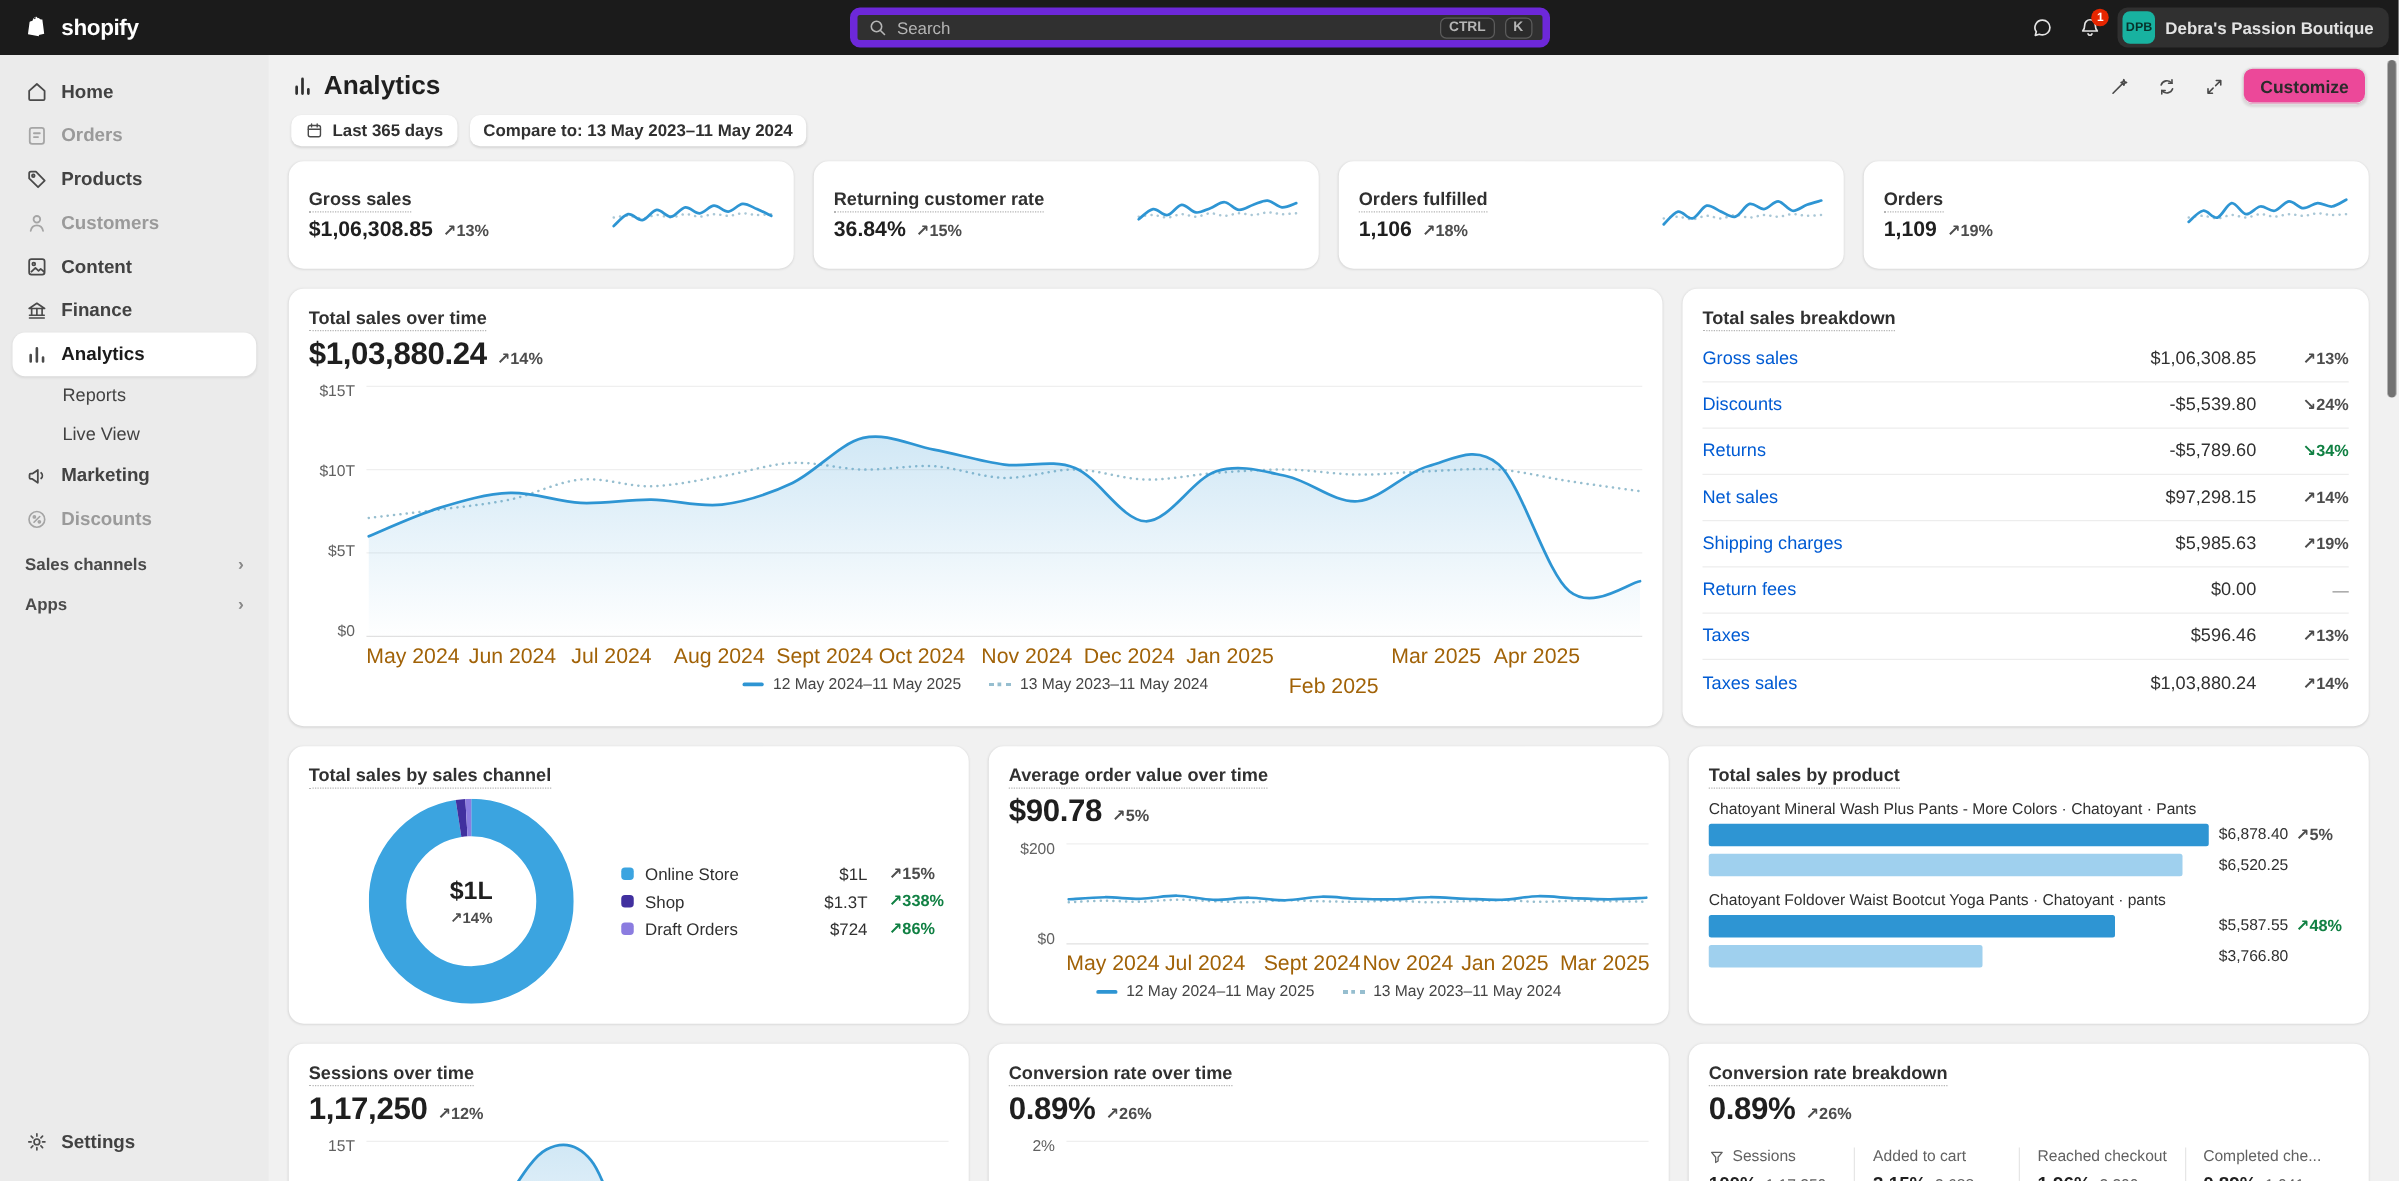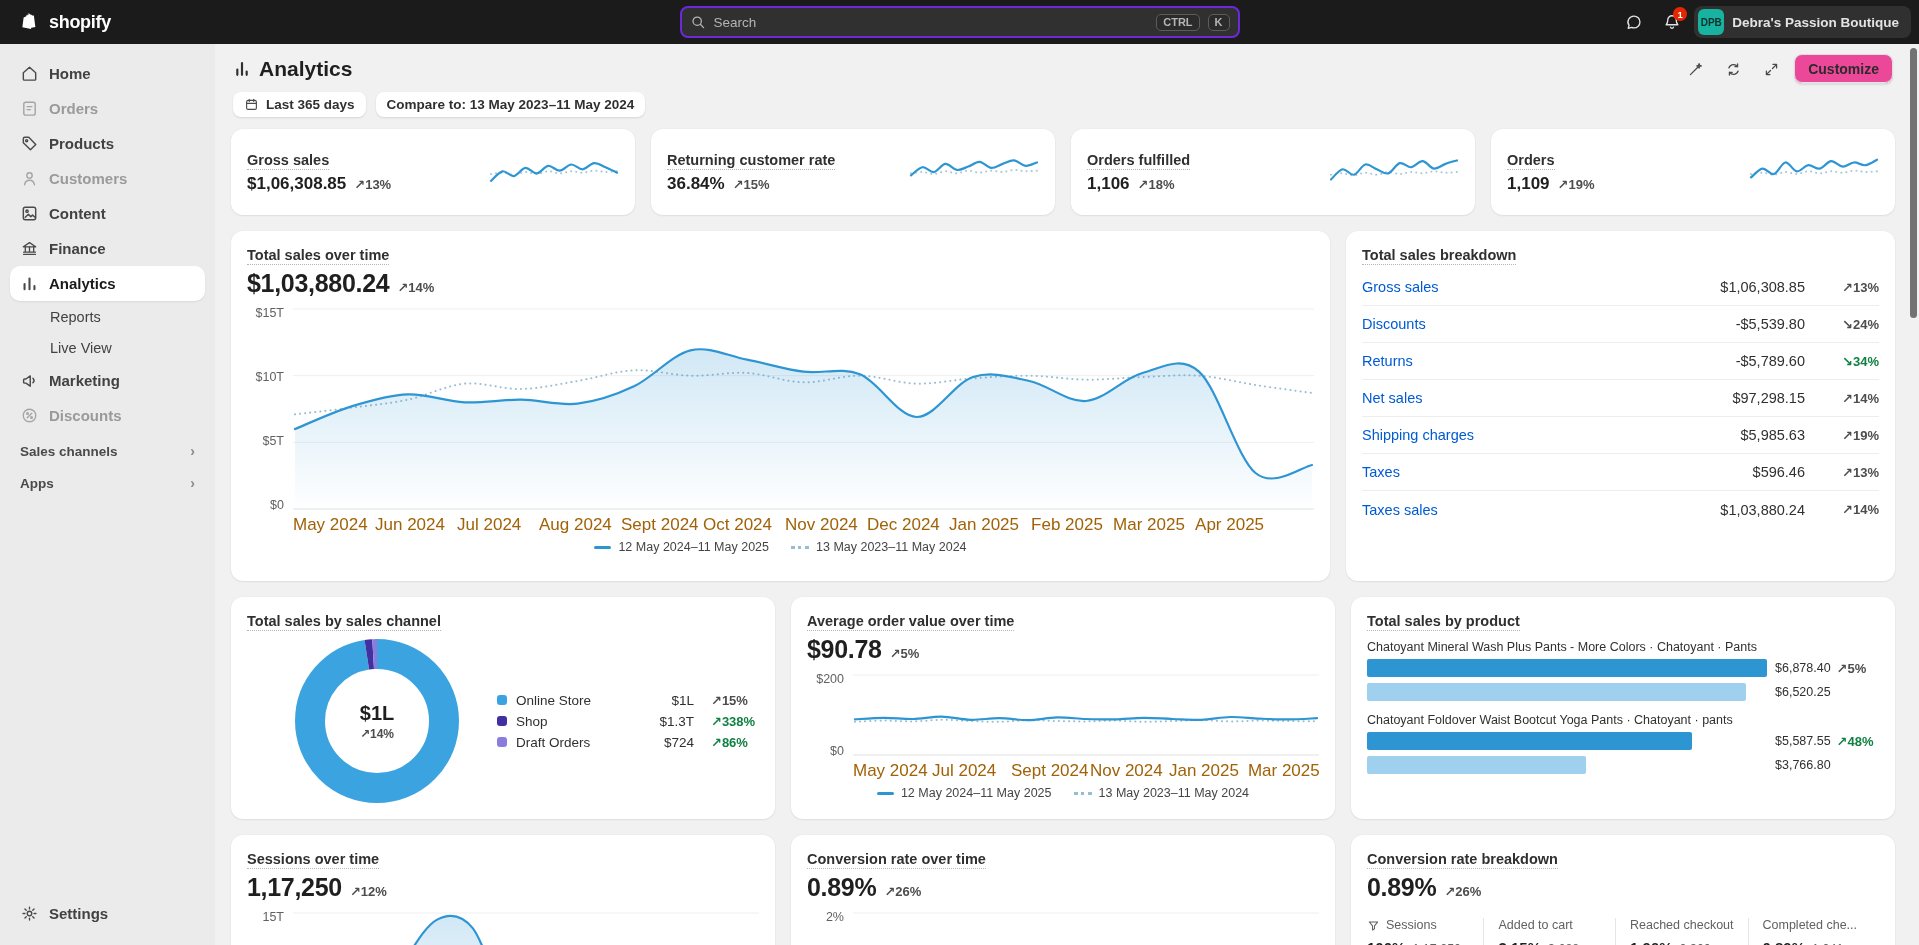--- a/index.html
+++ b/index.html
@@ -3,21 +3,21 @@
 <meta charset="utf-8">
 <style>
   *{box-sizing:border-box;margin:0;padding:0}
   html,body{width:1919px;height:945px;overflow:hidden}
   body{font-family:"Liberation Sans","DejaVu Sans",sans-serif;background:#f1f1f1;color:#303030;-webkit-font-smoothing:antialiased}
   svg{display:block}
   
   .topbar{position:relative;height:44px;background:#1b1b1b;display:flex;align-items:center;z-index:5}
   .brand{display:flex;align-items:center;gap:7px;margin-left:18px}
   .brand .wordmark{color:#fff;font-size:18px;font-weight:700;letter-spacing:-.3px}
-  .searchbox{position:absolute;left:50%;transform:translateX(-50%);width:560px;height:32px;background:#303030;border:2px solid #6d28d9;border-radius:8px;display:flex;align-items:center;padding:0 8px;gap:8px}
+  .searchbox{position:absolute;left:50%;transform:translateX(-50%);width:560px;height:32px;background:#303030;border:6px solid #6d28d9;border-radius:8px;display:flex;align-items:center;padding:0 8px;gap:8px}
   .searchbox input{flex:1;background:transparent;border:none;outline:none;color:#e3e3e3;font-size:13.5px;font-family:inherit}
   .searchbox input::placeholder{color:#b5b5b5}
   .keycap{border:1px solid #5c5c5c;background:#2b2b2b;color:#b5b5b5;font-size:11px;border-radius:5px;padding:2px 6px;line-height:1;font-weight:600}
   .top-right{position:absolute;right:8px;display:flex;align-items:center;gap:6px}
   .tb-iconbtn{width:32px;height:32px;border-radius:8px;display:flex;align-items:center;justify-content:center;position:relative;color:#e3e3e3;cursor:pointer}
   .notif-badge{position:absolute;top:1px;right:1px;min-width:14px;height:14px;border-radius:8px;background:#e62600;color:#fff;font-size:9.5px;font-weight:700;display:flex;align-items:center;justify-content:center;padding:0 3px}
   .store-chip{display:flex;align-items:center;gap:8px;background:#303030;border-radius:8px;padding:3px 12px 3px 4px;cursor:pointer}
   .avatar{width:26px;height:26px;border-radius:6px;background:#18b2a0;color:#07332c;font-size:10px;font-weight:700;display:flex;align-items:center;justify-content:center}
   .store-name{color:#e3e3e3;font-size:13.5px;font-weight:600;white-space:nowrap}
   
@@ -425,21 +425,21 @@
       <div class="xlabels">
           <span style="left: 0%;">May 2024</span>
           <span style="left: 8.03213%;">Jun 2024</span>
           <span style="left: 16.0643%;">Jul 2024</span>
           <span style="left: 24.0964%;">Aug 2024</span>
           <span style="left: 32.1285%;">Sept 2024</span>
           <span style="left: 40.1606%;">Oct 2024</span>
           <span style="left: 48.1928%;">Nov 2024</span>
           <span style="left: 56.2249%;">Dec 2024</span>
           <span style="left: 64.257%;">Jan 2025</span>
-          <span style="left: 72.2892%;">Feb 2025</span>
+          <span style="left: 72.2892%; margin-top: 24px;">Feb 2025</span>
           <span style="left: 80.3213%;">Mar 2025</span>
           <span style="left: 88.3534%;">Apr 2025</span>
         </div>
       <div class="legend">
         <span class="li">
             <span class="sample-solid"></span>
             <span>12 May 2024–11 May 2025</span>
           </span>
         <span class="li">
             <span class="sample-dotted"></span>
@@ -468,20 +468,25 @@
           </div>
         <div class="bd-row">
             <a class="bd-label">Net sales</a>
             <span class="bd-value">$97,298.15</span>
             <span class="delta bd-delta">↗14%</span>
           </div>
         <div class="bd-row">
             <a class="bd-label">Shipping charges</a>
             <span class="bd-value">$5,985.63</span>
             <span class="delta bd-delta">↗19%</span>
+          </div>
+        <div class="bd-row">
+            <a class="bd-label">Return fees</a>
+            <span class="bd-value">$0.00</span>
+            <span class="delta muted bd-delta">—</span>
           </div>
         <div class="bd-row">
             <a class="bd-label">Taxes</a>
             <span class="bd-value">$596.46</span>
             <span class="delta bd-delta">↗13%</span>
           </div>
         <div class="bd-row">
             <a class="bd-label">Taxes sales</a>
             <span class="bd-value">$1,03,880.24</span>
             <span class="delta bd-delta">↗14%</span>

